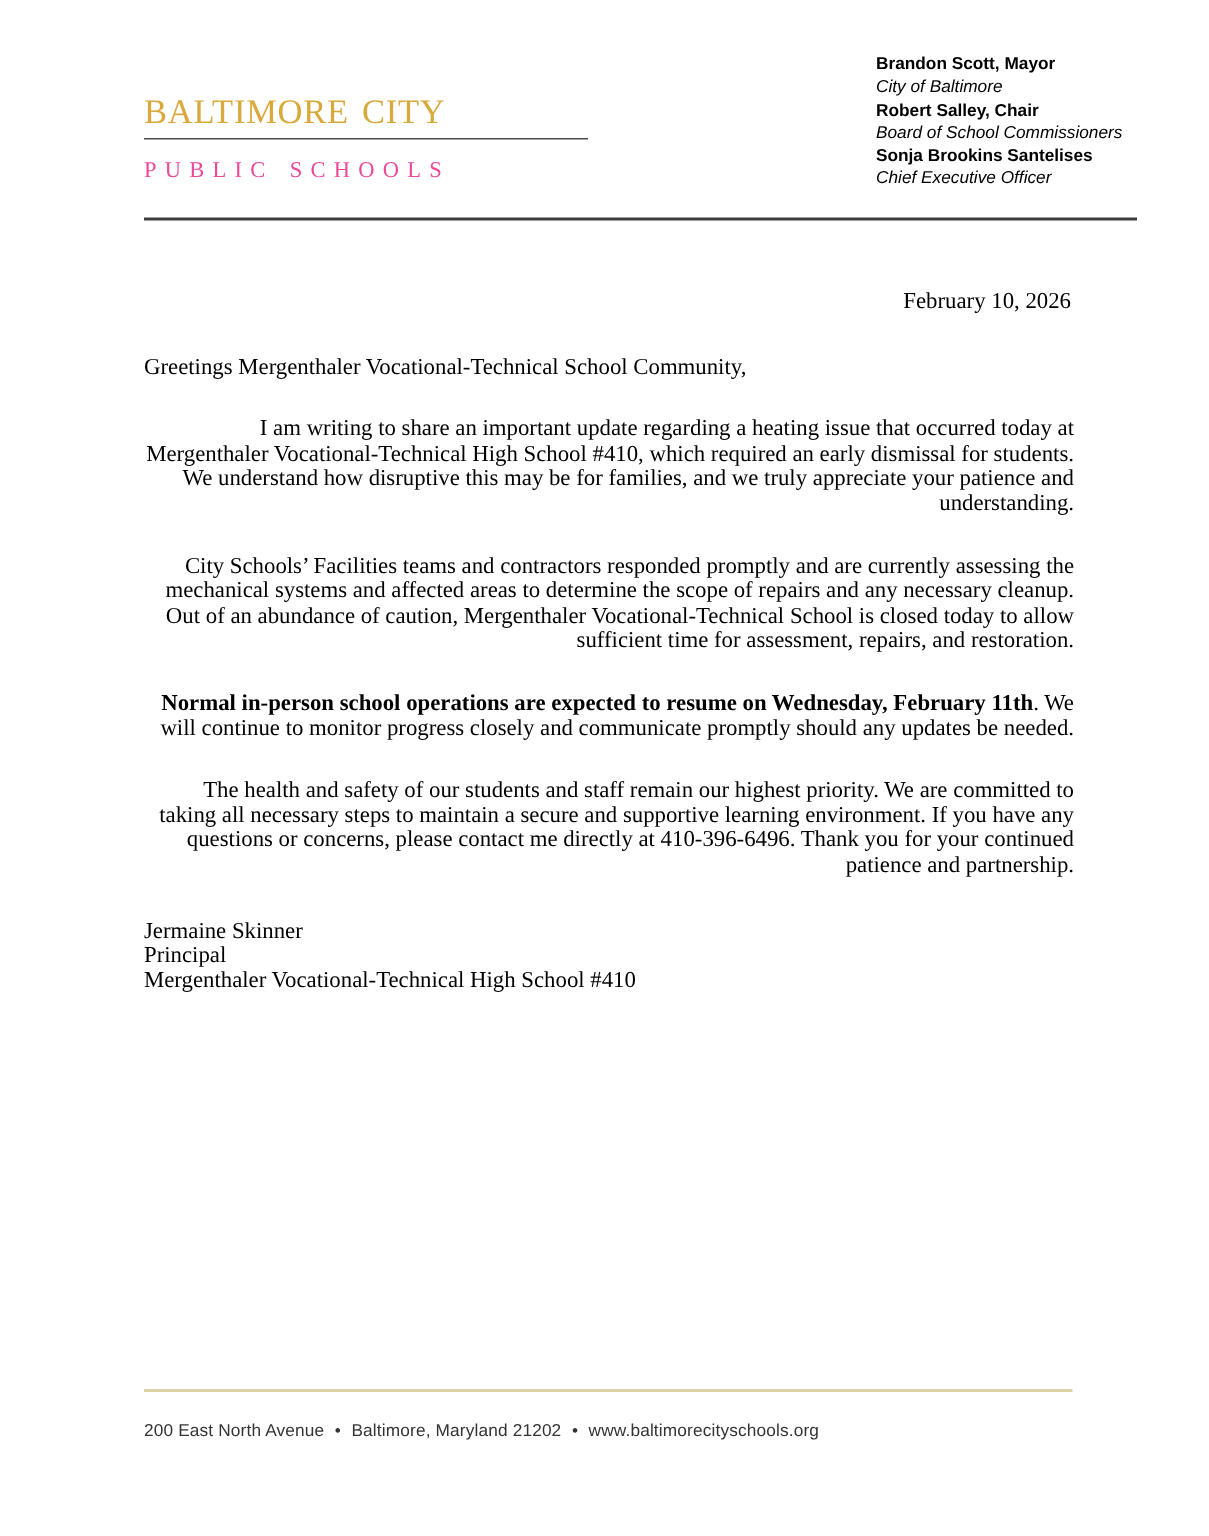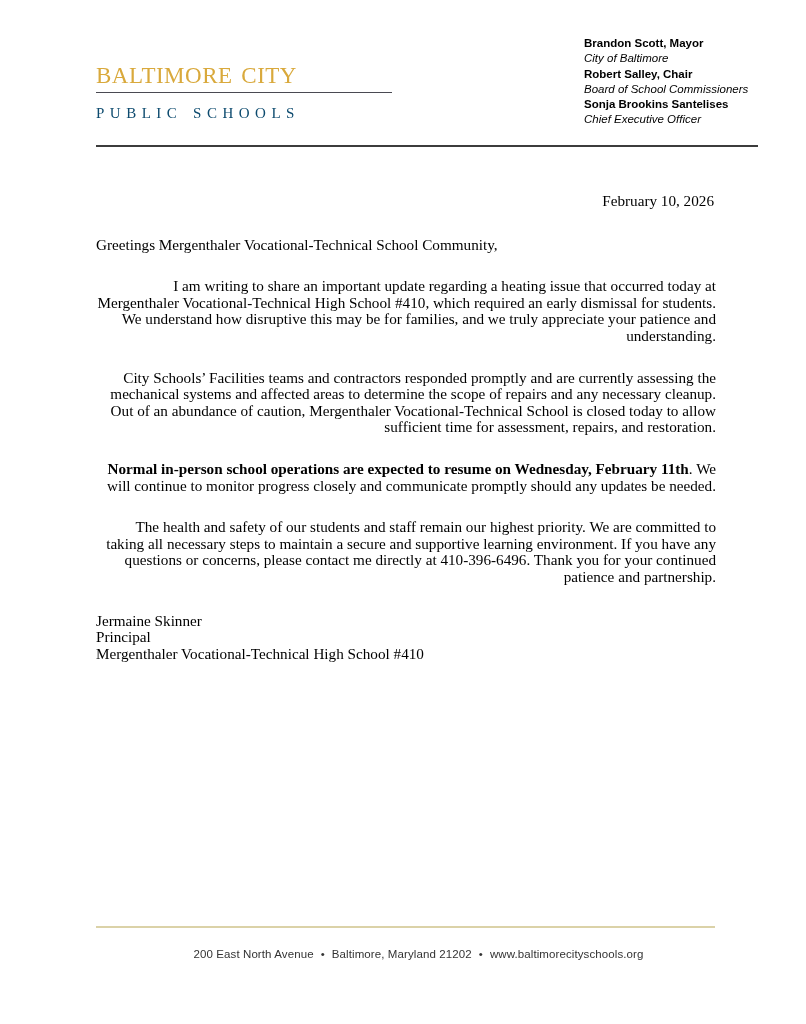--- a/index.html
+++ b/index.html
@@ -61,21 +61,21 @@
     background: #4a4a52;
     margin-top: 2px;
   }
 
   .logo-line2 {
     font-family: "Liberation Serif", "DejaVu Serif", serif;
     font-size: 21px;
     line-height: 26px;
     margin-top: 5px;
     letter-spacing: 5.5px;
-    color: #0c4a6e;
+    color: #ec4899;
     font-variant: small-caps;
     text-transform: lowercase;
     white-space: nowrap;
     font-weight: 400;
   }
 
   .officials {
     position: absolute;
     left: 584px;
     top: 36px;
@@ -148,24 +148,24 @@
     position: absolute;
     left: 96px;
     top: 926px;
     width: 619px;
     height: 2px;
     background: #DBD2A8;
   }
 
   .footer-text {
     position: absolute;
-    left: 109px;
+    left: 96px;
     top: 948px;
     width: 619px;
-    text-align: center;
+    text-align: left;
     font-family: "Liberation Sans", "DejaVu Sans", sans-serif;
     font-size: 11.5px;
     color: #333333;
     letter-spacing: 0.1px;
   }
   .footer-text .sep {
     padding: 0 7px;
     color: #333333;
   }
 </style>

